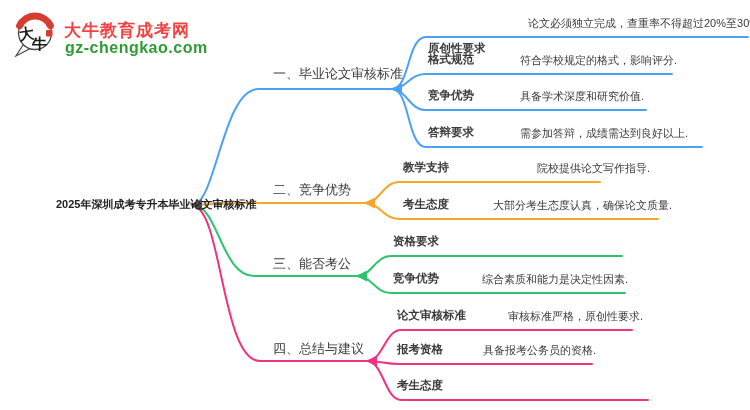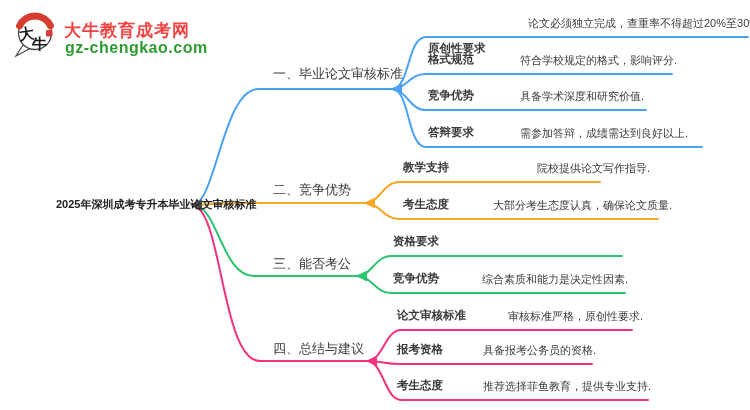--- a/index.html
+++ b/index.html
@@ -88,15 +88,14 @@
   <div class="txt row-label" style="left:393px;top:234px;">资格要求</div>
   <div class="txt row-label" style="left:393px;top:271px;">竞争优势</div>
   <div class="txt row-desc" style="left:482px;top:272px;">综合素质和能力是决定性因素.</div>
 
   <div class="txt branch-label" style="left:273px;top:341px;">四、总结与建议</div>
   <div class="txt row-label" style="left:397px;top:308px;">论文审核标准</div>
   <div class="txt row-desc" style="left:508px;top:309px;">审核标准严格，原创性要求.</div>
   <div class="txt row-label" style="left:397px;top:342px;">报考资格</div>
   <div class="txt row-desc" style="left:483px;top:343px;">具备报考公务员的资格.</div>
   <div class="txt row-label" style="left:397px;top:378px;">考生态度</div>
-  <div class="txt row-desc" style="left:483px;top:379px;">推荐选择菲鱼教育，提供专业支持.</div>
 
 </div>
 
 </body></html>

